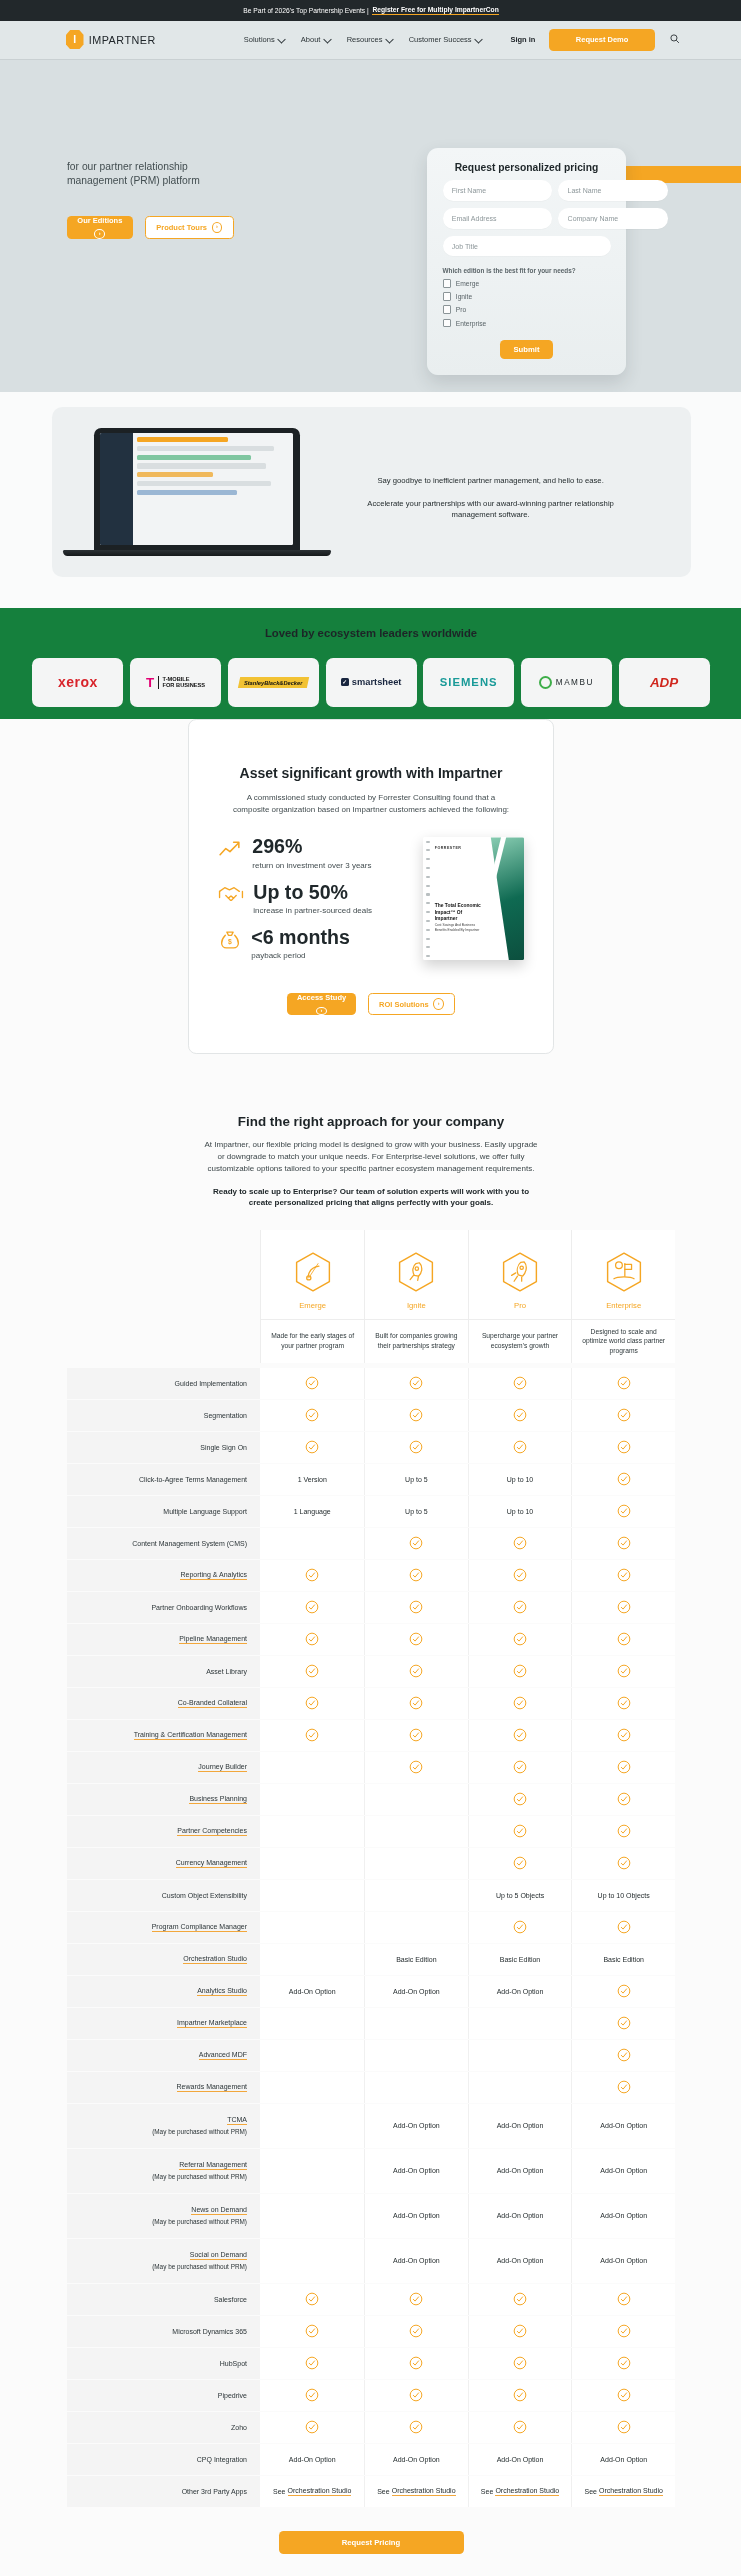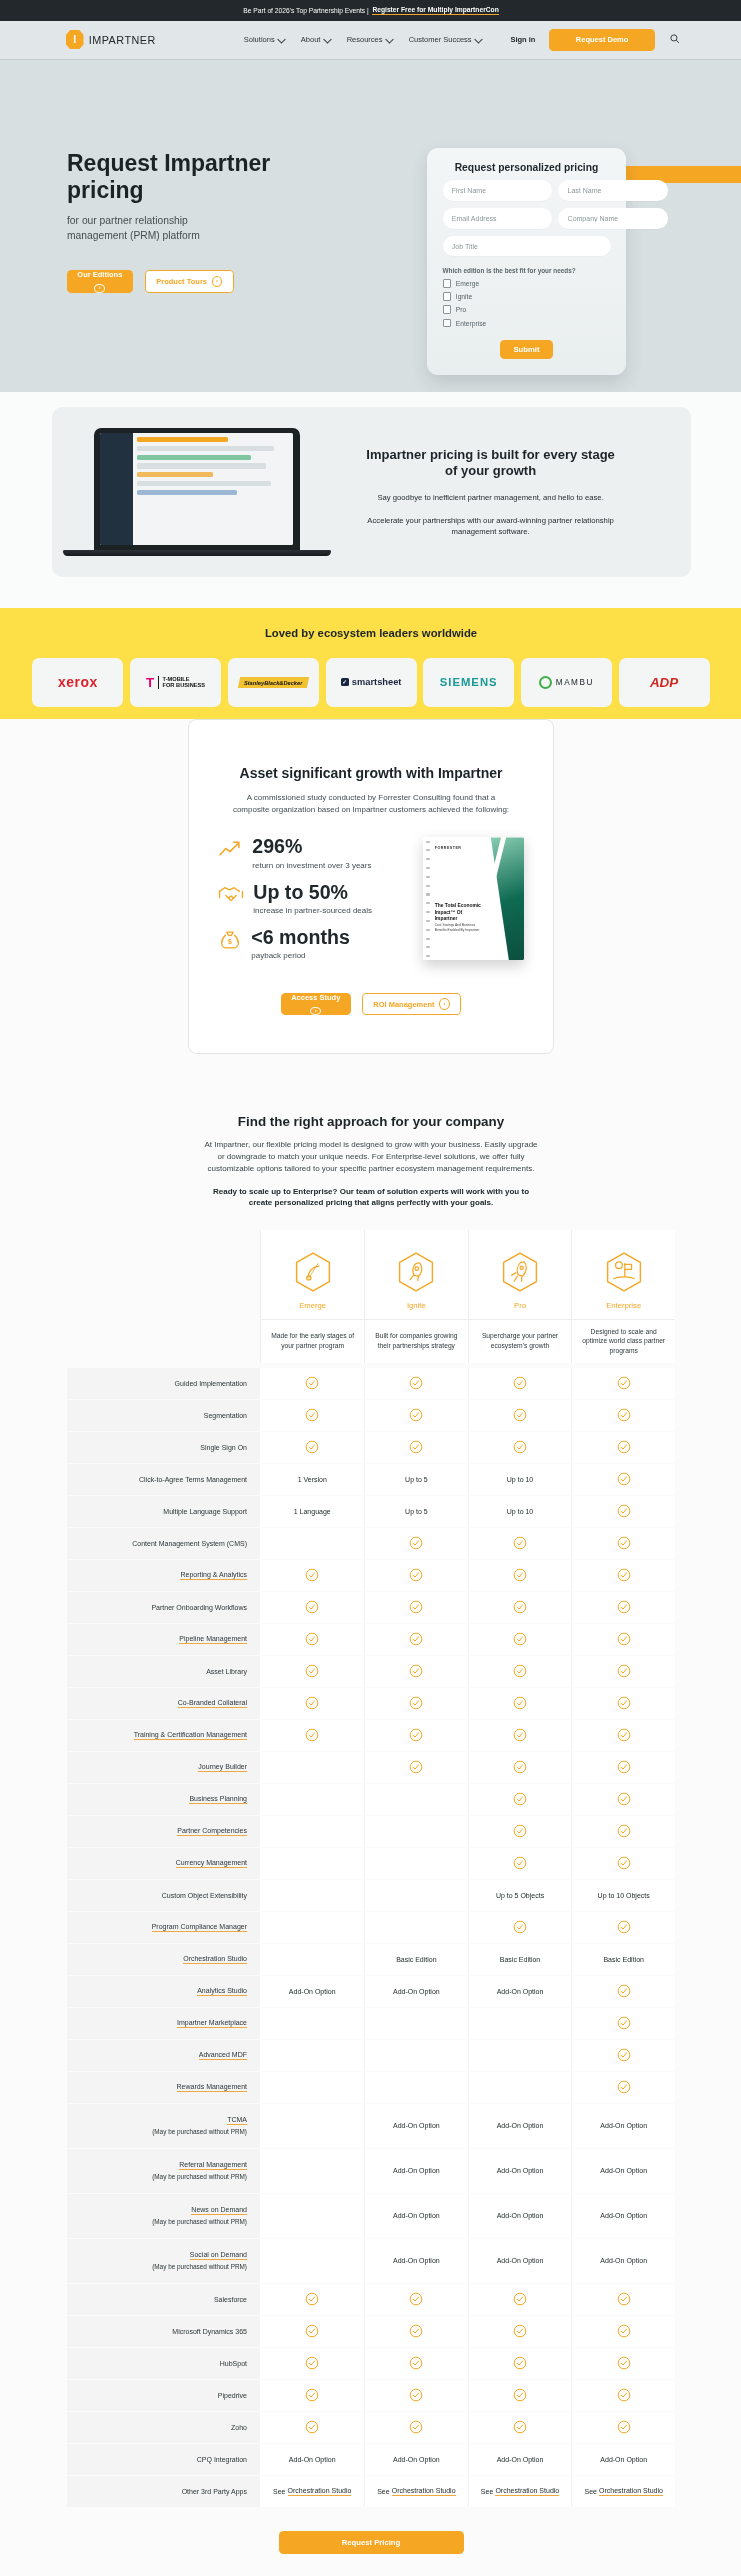--- a/index.html
+++ b/index.html
@@ -58,21 +58,21 @@
   .lt-main{flex:1;padding:4.1px;}
   .lt-bar{height:5.2px;border-radius:1.5px;margin-bottom:3.6px;}
   .lt-base{width:268px;height:6.7px;background:linear-gradient(180deg,#2c3236,#15191b);border-radius:1.5px 1.5px 4.6px 4.6px;}
   .growth-text{width:258px;text-align:center;padding:0 20.6px;}
   .growth-title{font-size:13px;font-weight:bold;line-height:1.3;color:#1d2427;}
   .growth-p{margin-top:11.3px;font-size:7.7px;line-height:1.5;color:#39434
 
 6;}
 
   
-  .logos{height:111px;background:#fde047;}
+  .logos{height:111px;background:#15803d;}
   .logos-title{padding-top:19.6px;text-align:center;font-size:11.3px;font-weight:bold;color:#1d2427;}
   .logo-row{margin-top:18.5px;display:flex;justify-content:center;gap:6.7px;}
   .logo-card{width:91px;height:49px;background:#f4f5f5;border-radius:7.2px;display:flex;align-items:center;justify-content:center;}
   .lg-xerox{color:#d8232a;font-size:14px;font-weight:bold;letter-spacing:0.5px;}
   .lg-tm{display:flex;align-items:center;gap:3.6px;}
   .lg-tm .t{color:#e20074;font-size:13.4px;font-weight:bold;}
   .lg-tm .txt{border-left:1px solid #1a1a1a;padding-left:3.6px;font-size:5.7px;font-weight:bold;line-height:1.15;color:#111;}
   .lg-sbd{background:#f2c233;transform:skewX(-12deg);padding:2.6px 5.2px;}
   .lg-sbd span{display:block;transform:skewX(12deg);font-style:italic;font-weight:bold;font-size:5.7px;color:#111;}
   .lg-ss{display:flex;align-items:center;gap:3.1px;color:#19263f;font-size:9.3px;font-weight:bold;}
@@ -170,21 +170,20 @@
     <span id="search-icon-slot"><svg width="11.3" height="11.3" viewBox="0 0 24 24" fill="none" stroke="#20262a" stroke-width="1.8">
           <circle cx="10.5" cy="10.5" r="6.5"></circle>
           <line x1="15.5" y1="15.5" x2="21" y2="21"></line>
         </svg></span>
   </div>
 </div>
 
 <div class="sec hero">
   <div class="orange-band"></div>
   <div class="hero-left">
-    <div class="hero-title">Request Impartner pricing</div>
     <div class="hero-sub">for our partner relationship management (PRM) platform</div>
     <div class="hero-btns" id="hero-btns">
         <div class="pill pill-solid">
           <span>Our Editions</span>
           <span class="ac">›</span>
         </div>
         <div class="pill pill-line">
           <span>Product Tours</span>
           <span class="ac">›</span>
         </div>
@@ -239,21 +238,20 @@
           <div class="lt-bar" style="background:#d9dee0;width:85%"></div>
           <div class="lt-bar" style="background:#f0b95c;width:50%"></div>
           <div class="lt-bar" style="background:#d9dee0;width:88%"></div>
           <div class="lt-bar" style="background:#9bb7d4;width:66%"></div>
         </div>
       </div>
         </div>
       <div class="lt-base"></div>
     </div>
     <div class="growth-text">
-      <div class="growth-title">Impartner pricing is built for every stage of your growth</div>
       <div class="growth-p">Say goodbye to inefficient partner management, and hello to ease.</div>
       <div class="growth-p">Accelerate your partnerships with our award-winning partner relationship management software.</div>
     </div>
   </div>
 </div>
 
 <div class="sec logos">
   <div class="logos-title">Loved by ecosystem leaders worldwide</div>
   <div class="logo-row" id="logo-row">
       <div class="logo-card">
@@ -354,21 +352,21 @@
         <div class="bt">The Total Economic Impact™ Of Impartner</div>
         <div class="bs">Cost Savings And Business Benefits Enabled By Impartner</div>
       </div>
     </div>
     <div class="forr-btns" id="forr-btns">
         <div class="pill pill-solid">
           <span>Access Study</span>
           <span class="ac">›</span>
         </div>
         <div class="pill pill-line">
-          <span>ROI Management</span>
+          <span>ROI Solutions</span>
           <span class="ac">›</span>
         </div>
       </div>
   </div>
 </div>
 
 <div class="sec approach">
   <div class="app-title">Find the right approach for your company</div>
   <div class="app-p1">At Impartner, our flexible pricing model is designed to grow with your business. Easily upgrade or downgrade to match your unique needs. For Enterprise-level solutions, we offer fully customizable options tailored to your specific partner ecosystem management requirements.</div>
   <div class="app-p2">Ready to scale up to Enterprise? Our team of solution experts will work with you to create personalized pricing that aligns perfectly with your goals.</div>

